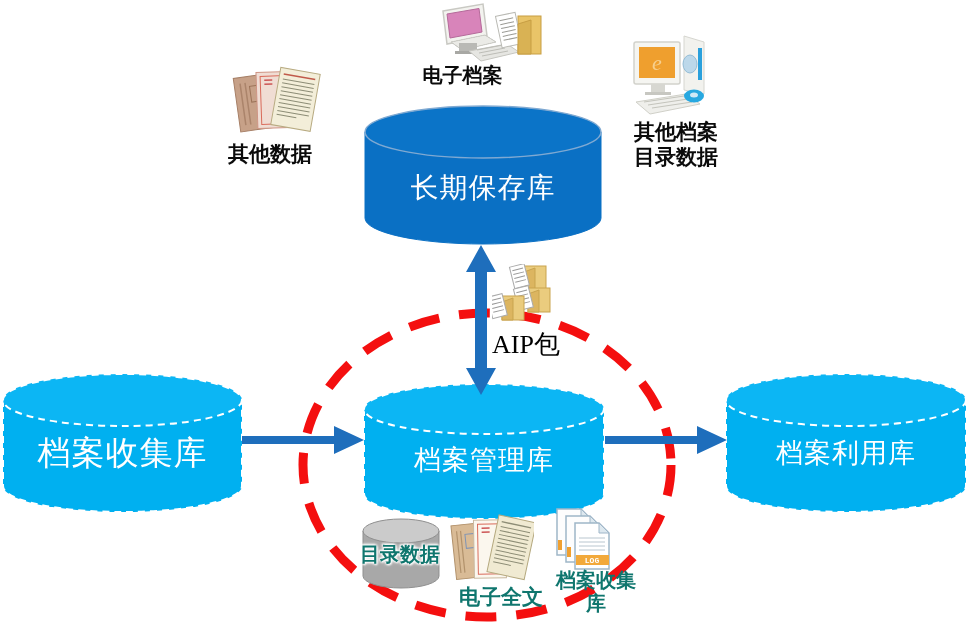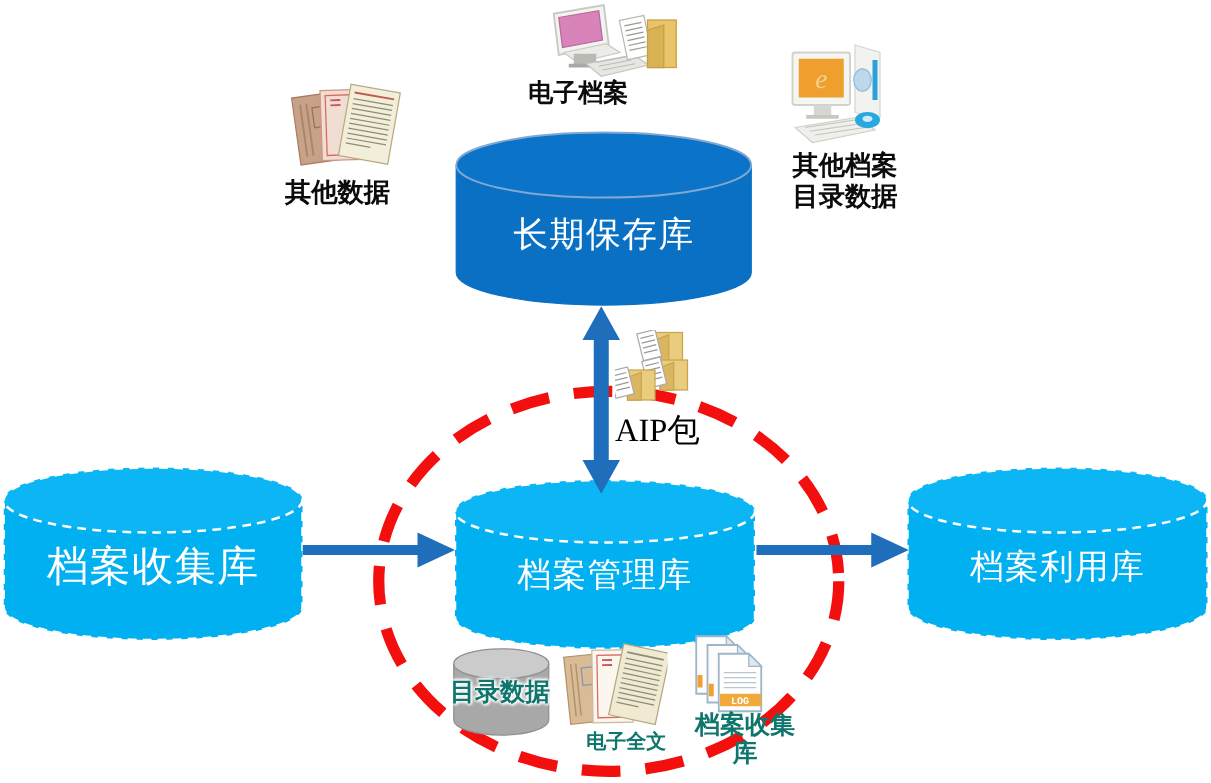--- a/index.html
+++ b/index.html
@@ -183,21 +183,21 @@
       <rect x="24" y="6" width="32" height="58" fill="#fbf7ee" stroke="#c9b9a0" stroke-width="1"></rect>
       <rect x="28" y="10" width="24" height="50" fill="none" stroke="#d96a5a" stroke-width="1"></rect>
       <path d="M32 14 h8 M32 18 h8" stroke="#c55" stroke-width="1.5"></path>
     </g>
     <g transform="rotate(12,60,36)">
       <rect x="42" y="4" width="38" height="58" fill="#f0ead2" stroke="#b4a87e" stroke-width="1"></rect>
       <path d="M46 10 h30" stroke="#8d8d76" stroke-width="1.4"></path>
       <path d="M46 15 h30 M46 19 h30 M46 23 h30 M46 27 h30 M46 31 h30 M46 35 h30 M46 39 h30 M46 43 h30 M46 47 h30 M46 51 h18" stroke="#8d8d76" stroke-width="1"></path>
     </g>
   </svg>
-  <div class="abs lbl-sans" style="left:453px; top:585px; width:96px; font-size:16px; z-index:5;">电子全文</div>
+  <div class="abs lbl-sans" style="left:453px; top:585px; width:96px; font-size:21px; z-index:5;">电子全文</div>
 
   <svg class="abs" style="left:556px; top:508px; z-index:3;" width="62" height="66" viewBox="0 0 62 66">
     <g transform="translate(0,0)">
       <path d="M1 1 h24 l10 10 v36 h-34 z" fill="#fdfdfd" stroke="#9fb6c8" stroke-width="1.5"></path>
       <polygon points="25,1 35,11 25,11" fill="#dde8ef" stroke="#9fb6c8" stroke-width="1"></polygon>
       <rect x="2" y="32" width="4" height="10" fill="#f0a030"></rect>
     </g>
     <g transform="translate(9,7)">
       <path d="M1 1 h24 l10 10 v36 h-34 z" fill="#fdfdfd" stroke="#9fb6c8" stroke-width="1.5"></path>
       <polygon points="25,1 35,11 25,11" fill="#dde8ef" stroke="#9fb6c8" stroke-width="1"></polygon>

